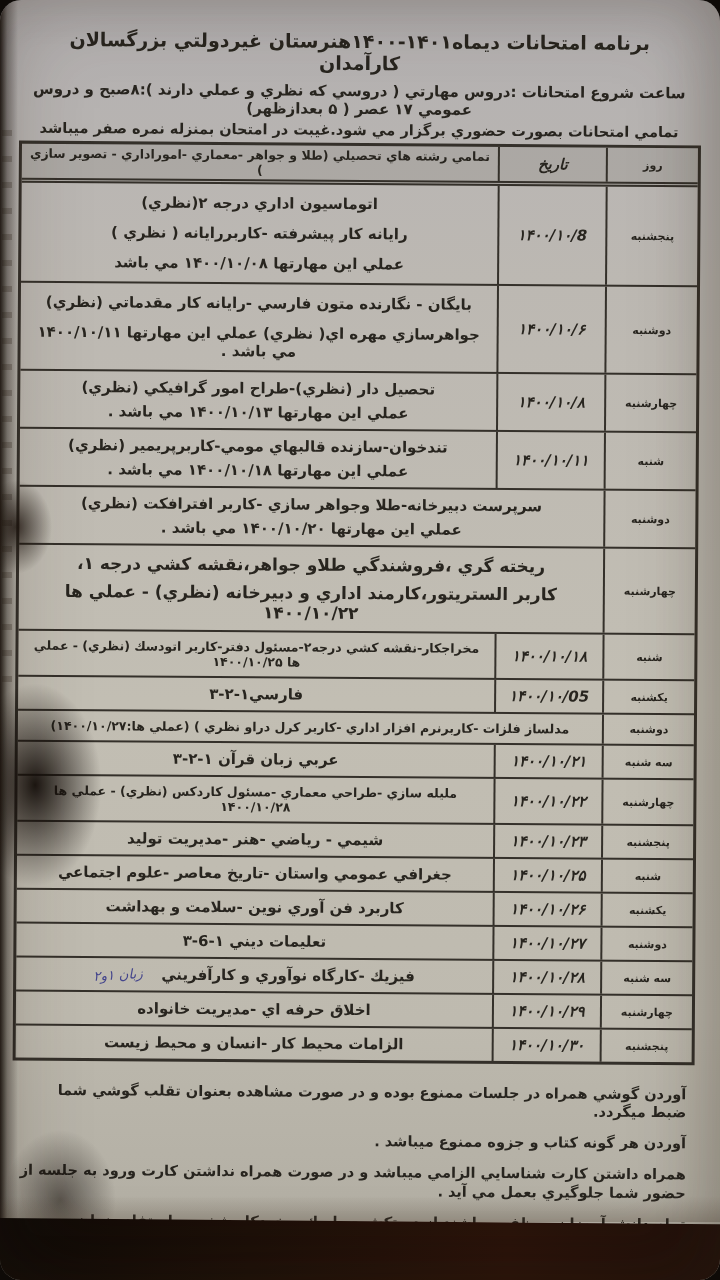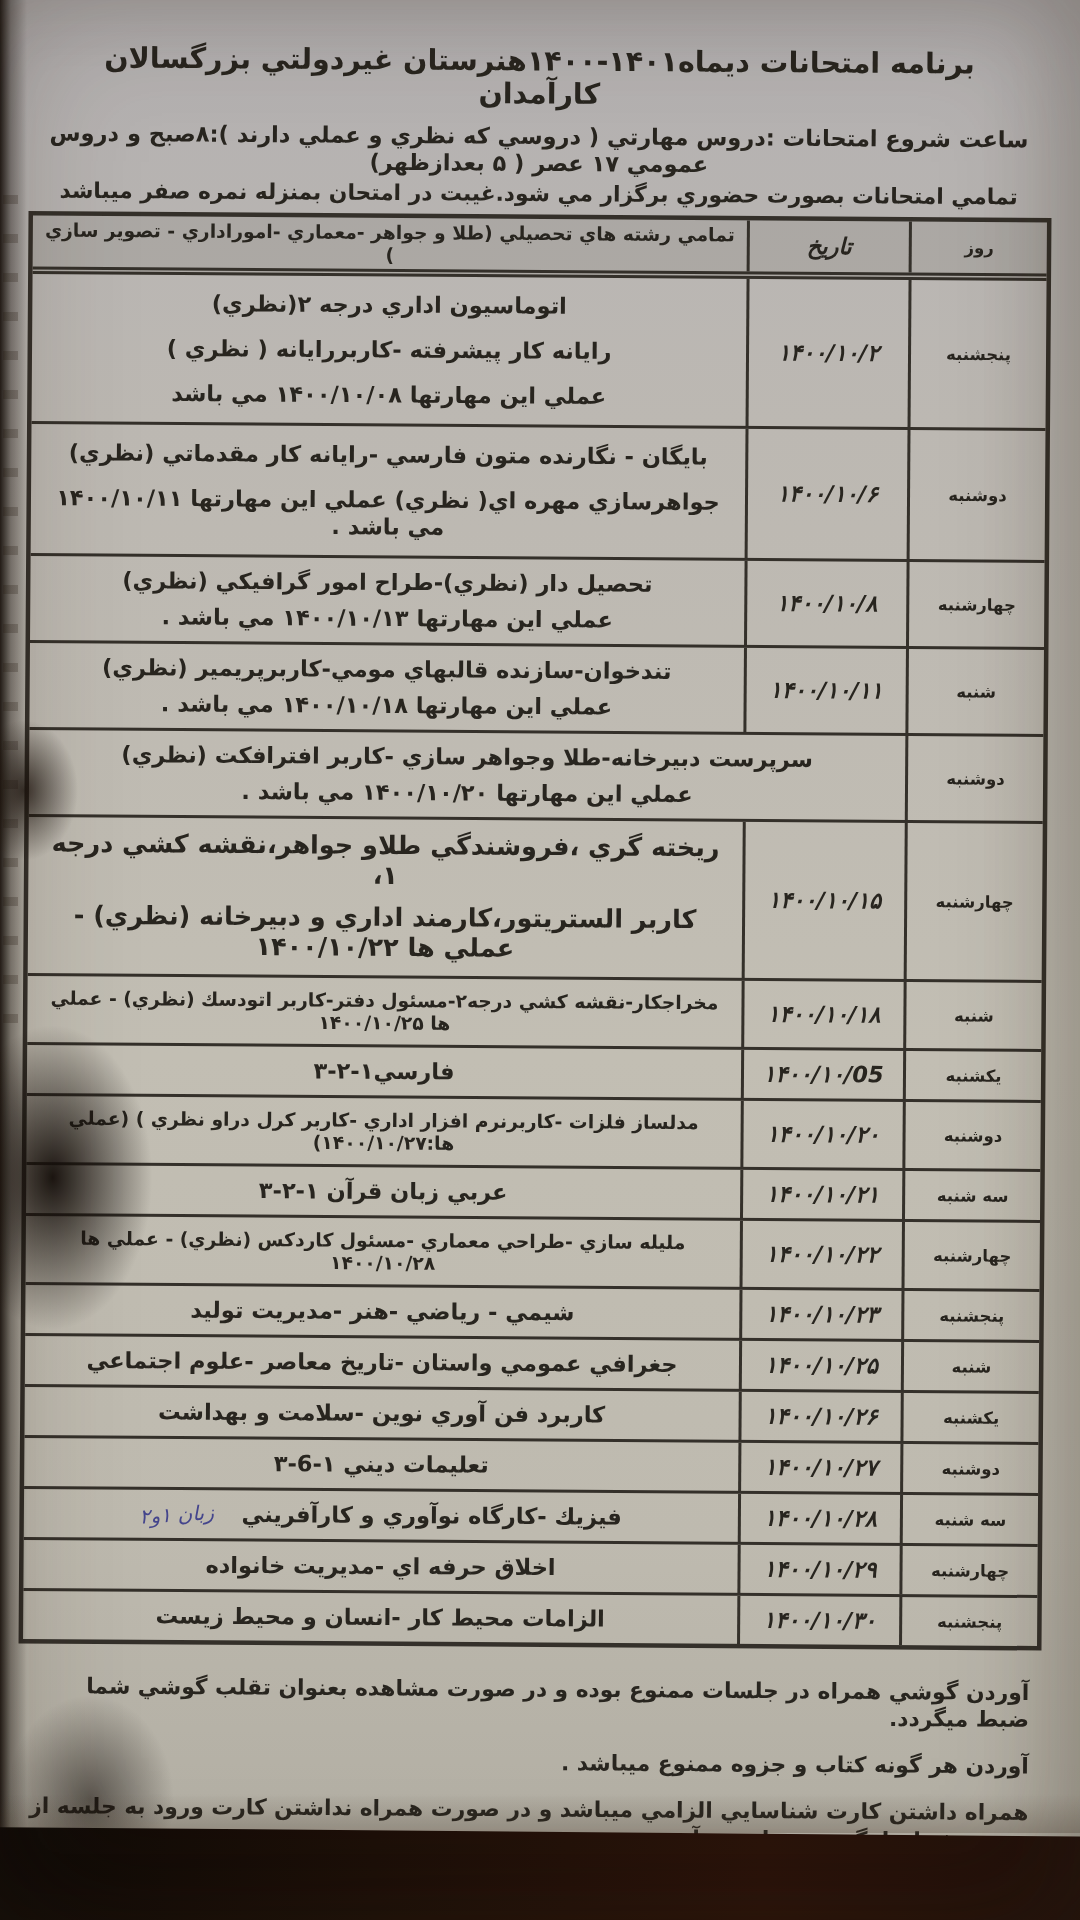--- a/index.html
+++ b/index.html
@@ -1,19 +1,20 @@
 <!DOCTYPE html>
 <html lang="fa"><head>
 <meta charset="utf-8">
 <style>
   html,body{margin:0;padding:0;background:#0e0a07;}
   .photo{
     position:relative;width:720px;height:1280px;overflow:hidden;
     background:linear-gradient(180deg,#b4b1b2 0%,#bab6b0 22%,#c0bcb1 55%,#bcb8ad 80%,#b3afa4 95%);
     font-family:"DejaVu Sans",sans-serif;
+    border-radius:21px;
   }
   .vignette{position:absolute;inset:0;pointer-events:none;
     box-shadow:inset 0 0 90px rgba(45,32,20,.28), inset -20px 0 50px rgba(45,32,20,.12);}
   .sheet{
     position:absolute;inset:0;direction:rtl;color:#28251f;font-weight:bold;
     transform:rotate(.4deg);transform-origin:50% 0;padding-top:30px;
   }
   .title{text-align:center;font-size:19px;margin:0 40px 8px;letter-spacing:0;}
   .sub1{text-align:center;font-size:15px;margin:0 10px 4px;}
   .sub2{text-align:center;font-size:14.5px;margin:0 10px 5px;}
@@ -68,21 +69,21 @@
 
     <div class="xtable">
       <div class="thead">
         <div class="tcell day">روز</div>
         <div class="tcell date">تاريخ</div>
         <div class="tcell subj">تمامي رشته هاي تحصيلي (طلا و جواهر -معماري -اموراداري - تصوير سازي )</div>
       </div>
       <div id="rows">
           <div class="trow md3">
             <div class="tcell day">پنجشنبه</div>
-            <div class="tcell date">۱۴۰۰/۱۰/۲</div>
+            <div class="tcell date">۱۴۰۰/۱۰/8</div>
             <div class="tcell subj">
               <div class="line">اتوماسيون اداري درجه ۲(نظري)</div>
               <div class="line">رايانه كار پيشرفته -كاربررايانه ( نظري )</div>
               <div class="line">عملي اين مهارتها ۱۴۰۰/۱۰/۰۸ مي باشد</div>
             </div>
           </div>
           <div class="trow md3">
             <div class="tcell day">دوشنبه</div>
             <div class="tcell date">۱۴۰۰/۱۰/۶</div>
             <div class="tcell subj">
@@ -108,21 +109,20 @@
           </div>
           <div class="trow md">
             <div class="tcell day">دوشنبه</div>
             <div class="tcell subj">
               <div class="line">سرپرست دبيرخانه-طلا وجواهر سازي -كاربر افترافكت (نظري)</div>
               <div class="line">عملي اين مهارتها ۱۴۰۰/۱۰/۲۰ مي باشد .</div>
             </div>
           </div>
           <div class="trow lg">
             <div class="tcell day">چهارشنبه</div>
-            <div class="tcell date">۱۴۰۰/۱۰/۱۵</div>
             <div class="tcell subj">
               <div class="line">ريخته گري ،فروشندگي طلاو جواهر،نقشه كشي درجه ۱،</div>
               <div class="line">كاربر الستريتور،كارمند اداري و دبيرخانه (نظري) - عملي ها ۱۴۰۰/۱۰/۲۲</div>
             </div>
           </div>
           <div class="trow sm">
             <div class="tcell day">شنبه</div>
             <div class="tcell date">۱۴۰۰/۱۰/۱۸</div>
             <div class="tcell subj">
               <div class="line">مخراجكار-نقشه كشي درجه۲-مسئول دفتر-كاربر اتودسك (نظري) - عملي ها ۱۴۰۰/۱۰/۲۵</div>
@@ -130,21 +130,20 @@
           </div>
           <div class="trow md">
             <div class="tcell day">يكشنبه</div>
             <div class="tcell date">۱۴۰۰/۱۰/05</div>
             <div class="tcell subj">
               <div class="line">فارسي۱-۲-۳</div>
             </div>
           </div>
           <div class="trow sm">
             <div class="tcell day">دوشنبه</div>
-            <div class="tcell date">۱۴۰۰/۱۰/۲۰</div>
             <div class="tcell subj">
               <div class="line">مدلساز فلزات -كاربرنرم افزار اداري -كاربر كرل دراو نظري ) (عملي ها:۱۴۰۰/۱۰/۲۷)</div>
             </div>
           </div>
           <div class="trow md">
             <div class="tcell day">سه شنبه</div>
             <div class="tcell date">۱۴۰۰/۱۰/۲۱</div>
             <div class="tcell subj">
               <div class="line">عربي زبان قرآن ۱-۲-۳</div>
             </div>

